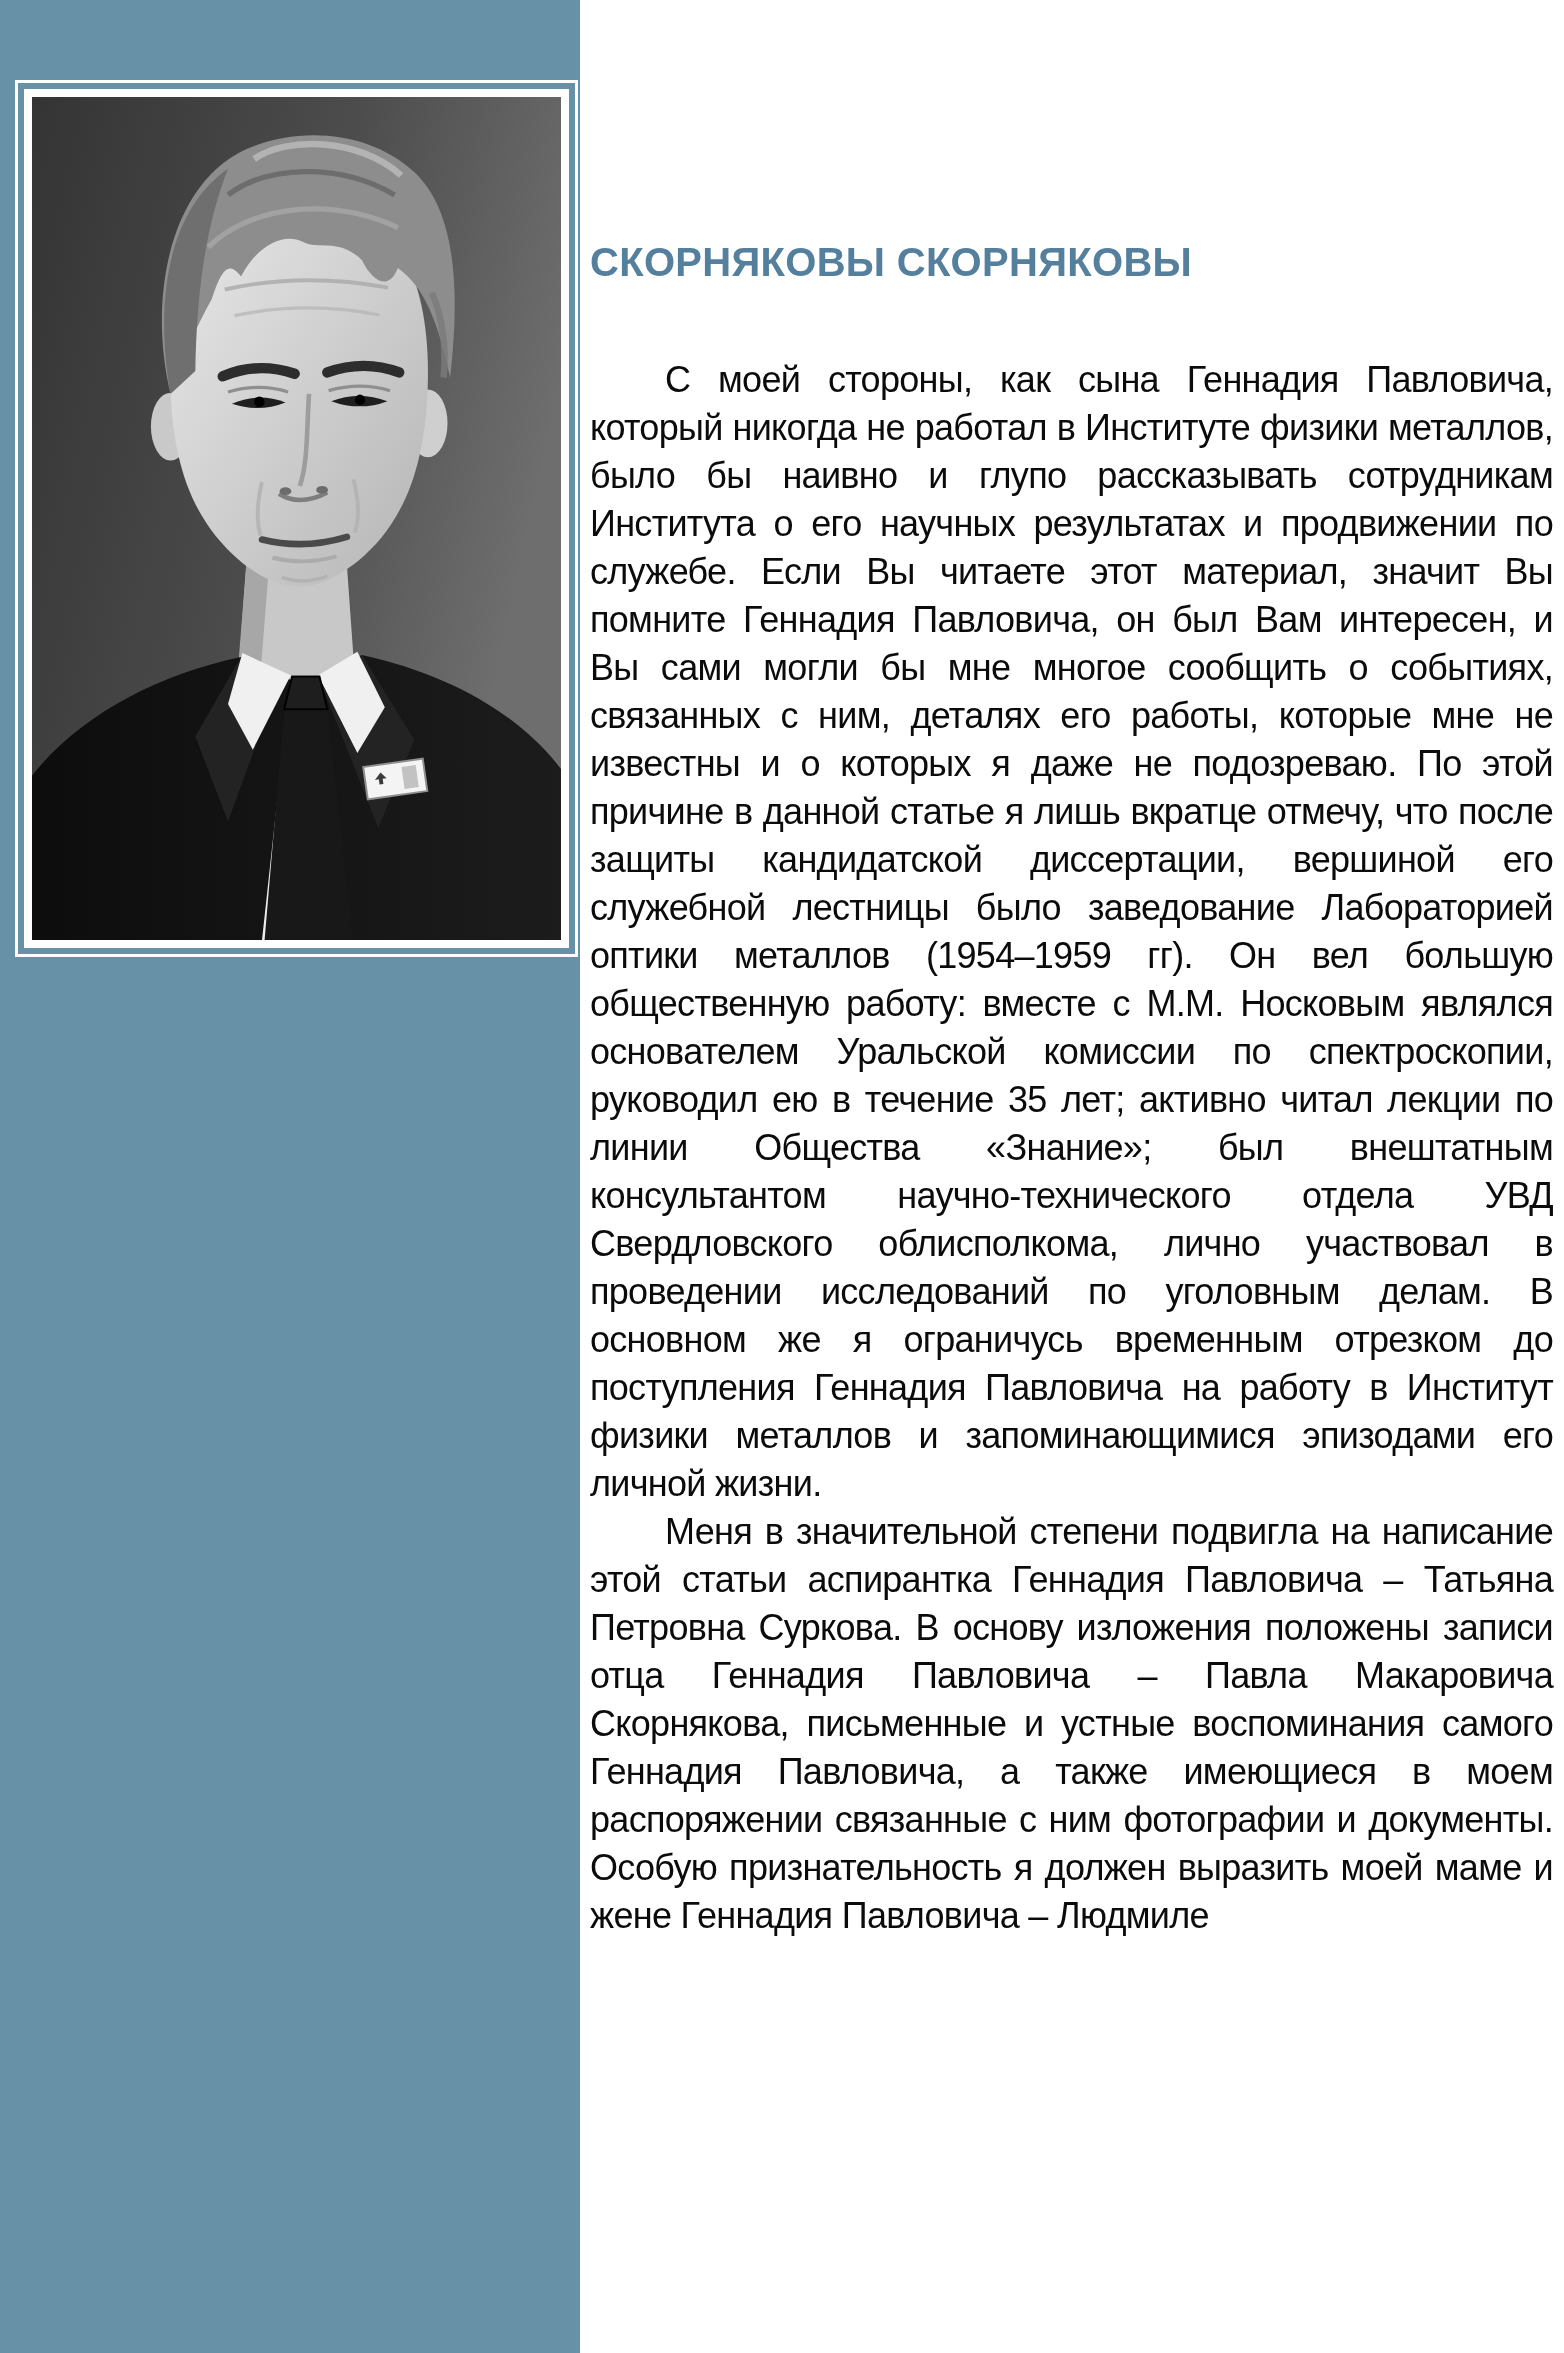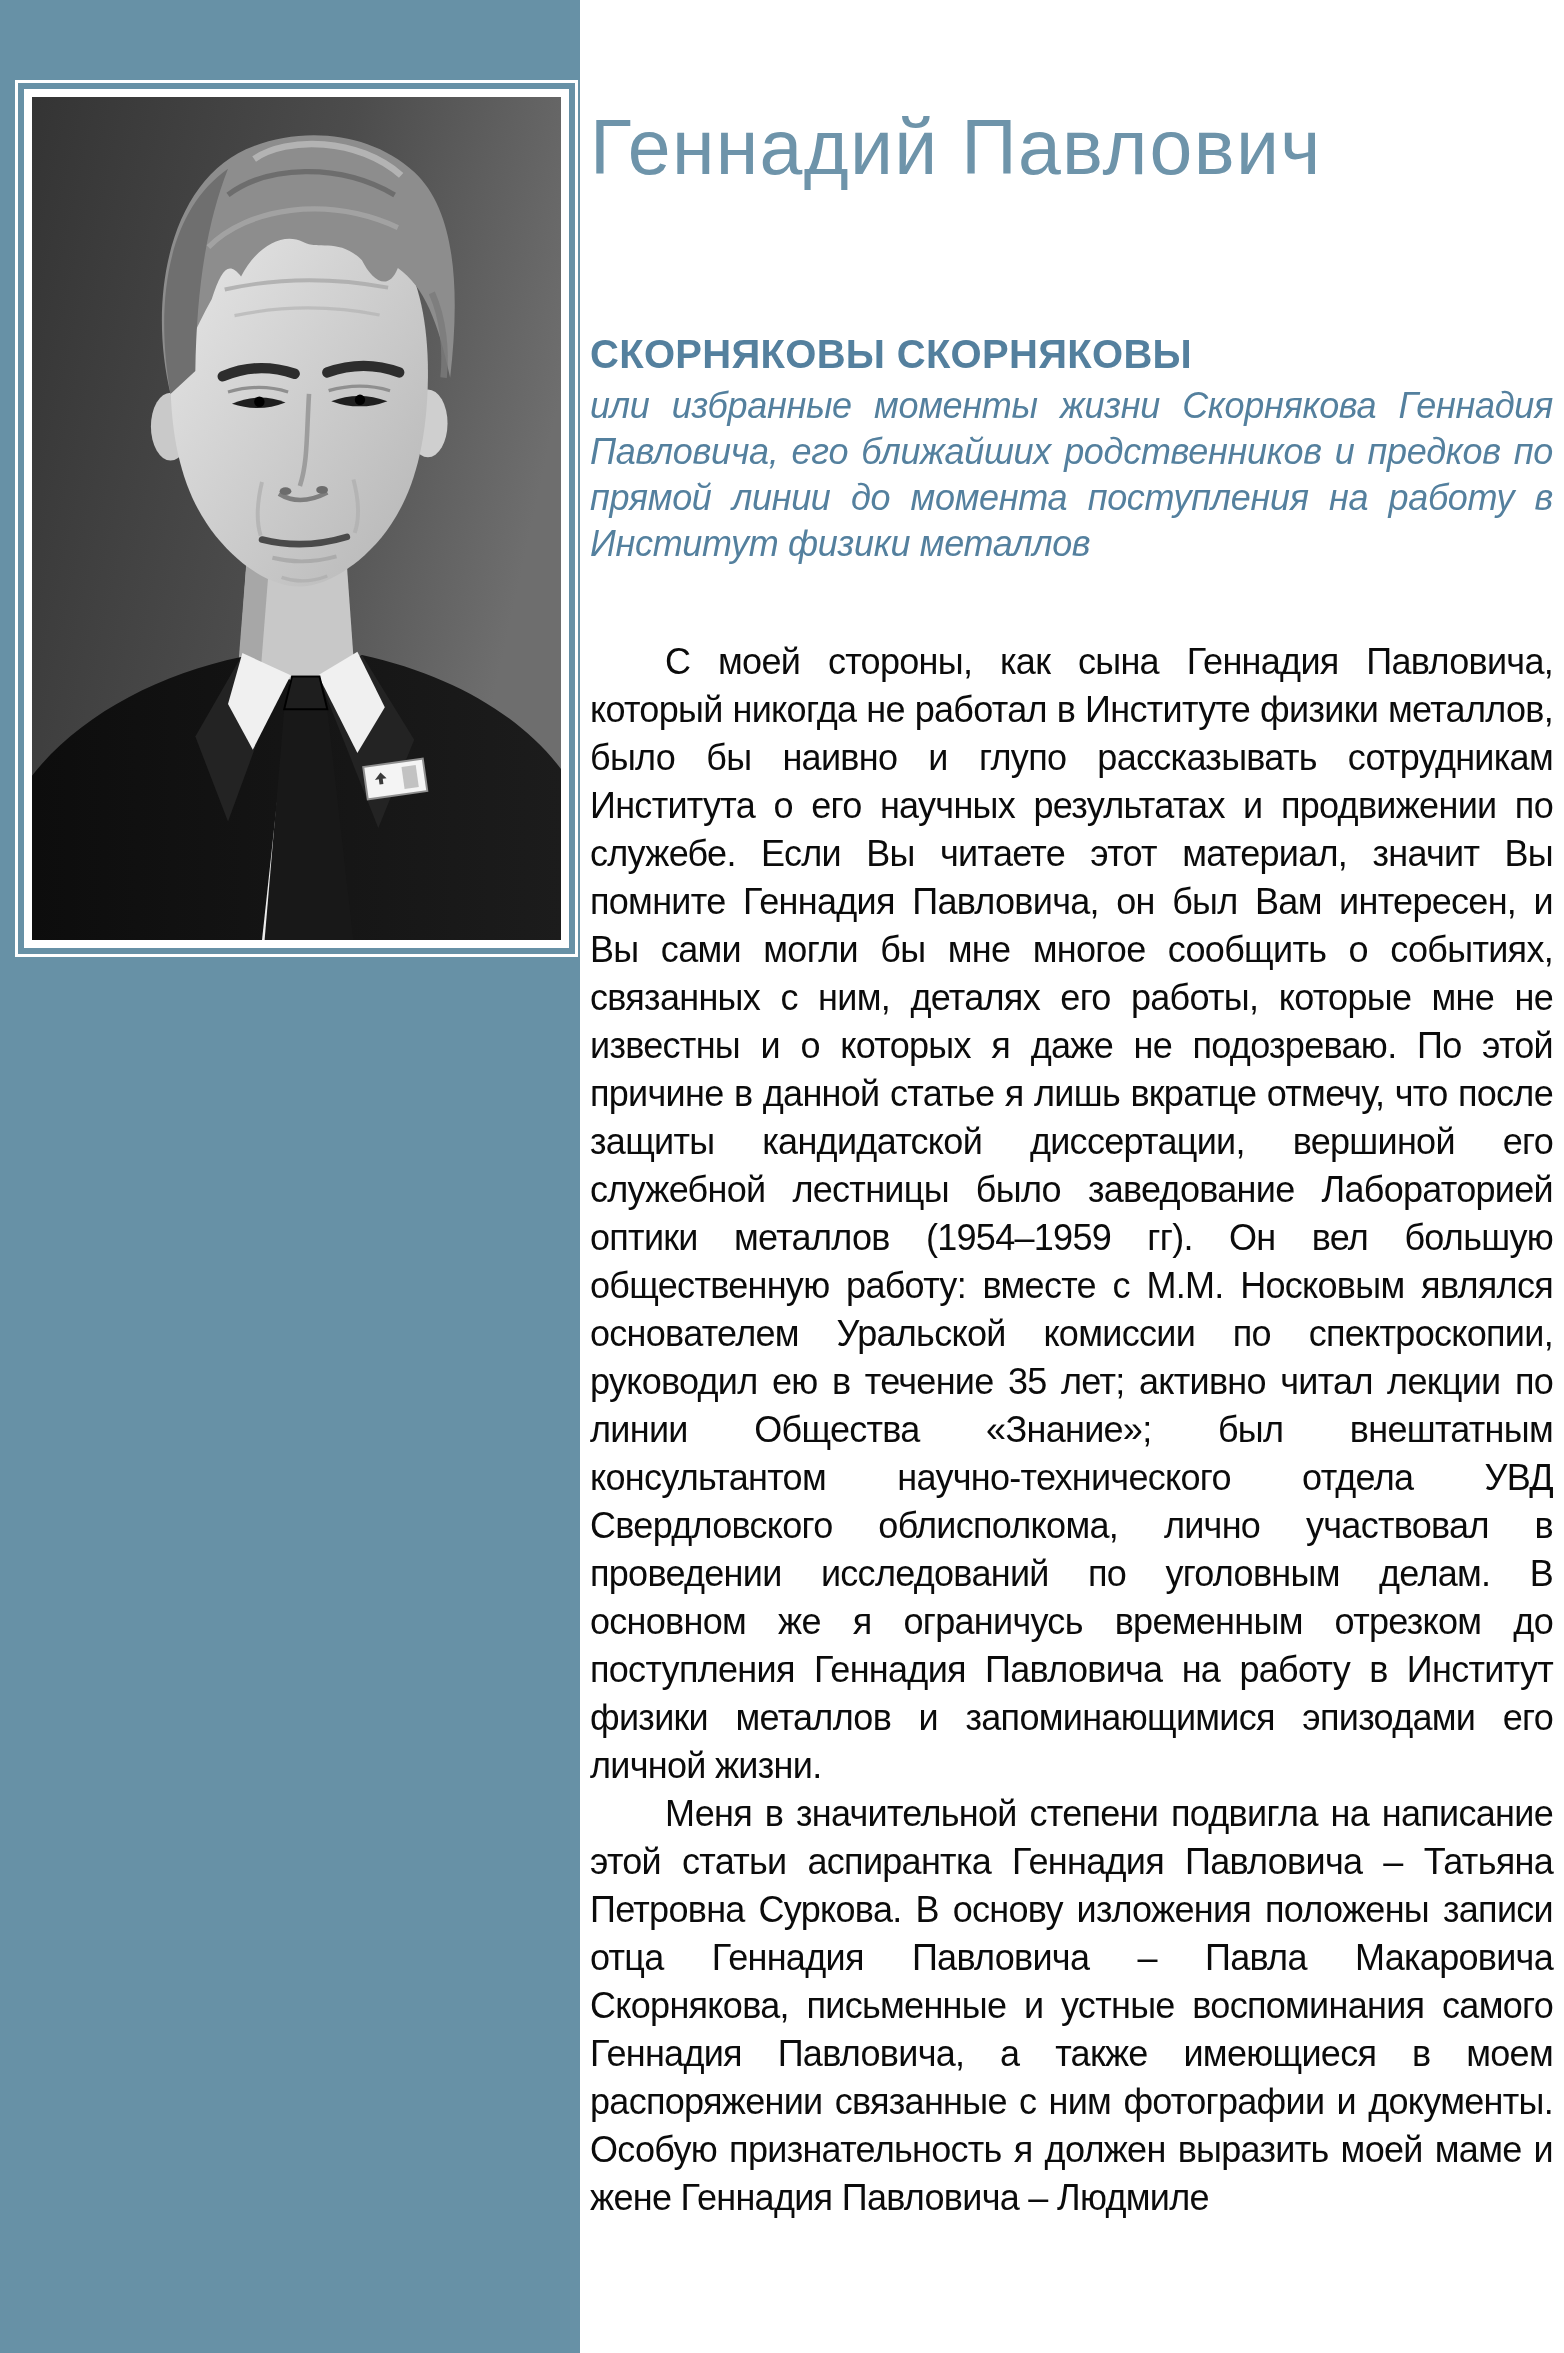--- a/index.html
+++ b/index.html
@@ -186,26 +186,24 @@
           <path d="M368 706 Q 416 718 466 704" fill="none" stroke="#a5a5a5" stroke-width="6" opacity="0.8"></path>
 
           <path d="M382 736 Q 416 748 452 734" fill="none" stroke="#adadad" stroke-width="5" opacity="0.7"></path>
         </svg>
       </div>
     </div>
   </aside>
 
   <main class="content">
     <h1 class="title-block">
-      <span class="title-line1">Геннадий Павлович</span>
     </h1>
 
     <h2 class="intro-heading">СКОРНЯКОВЫ СКОРНЯКОВЫ</h2>
 
-    <p class="intro-subtitle">или избранные моменты жизни Скорнякова Геннадия Павловича, его ближайших родственников и предков по прямой линии до момента поступления на работу в Институт физики металлов</p>
 
     <article class="article">
       <p>С моей стороны, как сына Геннадия Павловича, который никогда не работал в Институте физики металлов, было бы наивно и глупо рассказывать сотрудникам Института о его научных результатах и продвижении по служебе. Если Вы читаете этот материал, значит Вы помните Геннадия Павловича, он был Вам интересен, и Вы сами могли бы мне многое сообщить о событиях, связанных с ним, деталях его работы, которые мне не известны и о которых я даже не подозреваю. По этой причине в данной статье я лишь вкратце отмечу, что после защиты кандидатской диссертации, вершиной его служебной лестницы было заведование Лабораторией оптики металлов (1954–1959 гг). Он вел большую общественную работу: вместе с М.М. Носковым являлся основателем Уральской комиссии по спектроскопии, руководил ею в течение 35 лет; активно читал лекции по линии Общества «Знание»; был внештатным консультантом научно-технического отдела УВД Свердловского облисполкома, лично участвовал в проведении исследований по уголовным делам. В основном же я ограничусь временным отрезком до поступления Геннадия Павловича на работу в Институт физики металлов и запоминающимися эпизодами его личной жизни.</p>
       <p>Меня в значительной степени подвигла на написание этой статьи аспирантка Геннадия Павловича – Татьяна Петровна Суркова. В основу изложения положены записи отца Геннадия Павловича – Павла Макаровича Скорнякова, письменные и устные воспоминания самого Геннадия Павловича, а также имеющиеся в моем распоряжении связанные с ним фотографии и документы. Особую признательность я должен выразить моей маме и жене Геннадия Павловича – Людмиле</p>
     </article>
   </main>
 
 </div>
 
 

